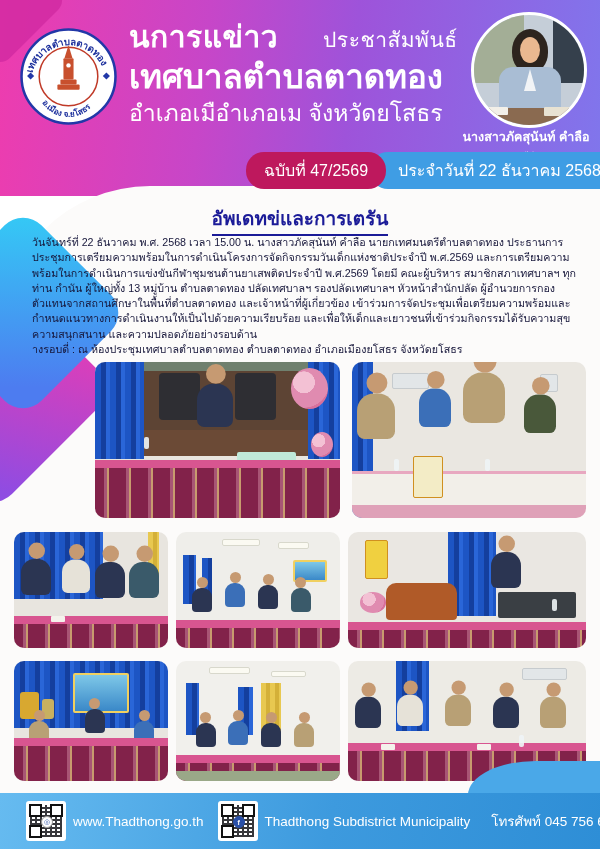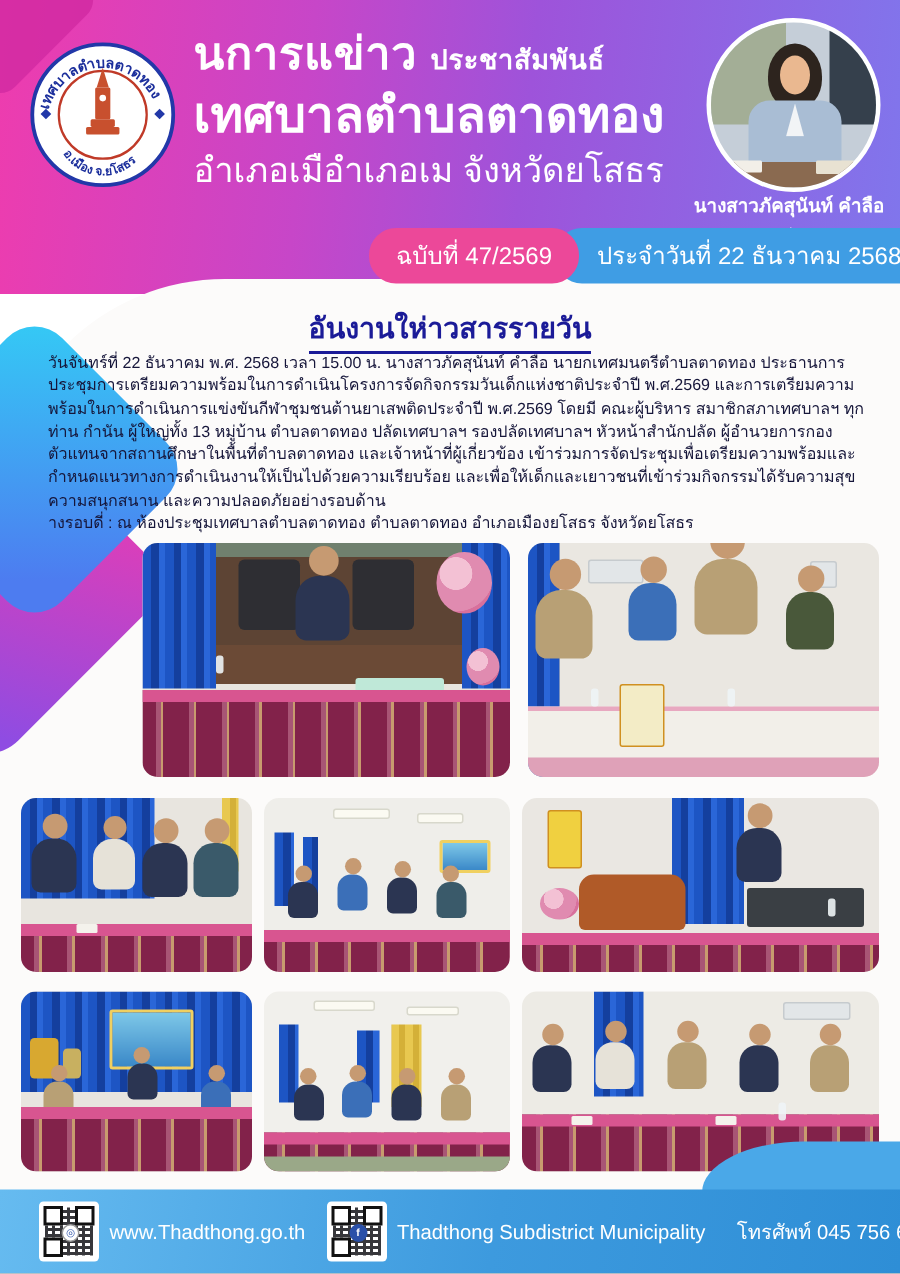--- a/index.html
+++ b/index.html
@@ -6,41 +6,41 @@
   .page{position:relative;width:600px;height:849px;margin:0 auto;background:#fff;overflow:hidden;
         font-family:"Liberation Sans","DejaVu Sans",sans-serif;}
   
   .hdr{position:absolute;left:0;top:0;width:600px;height:196px;
        background:linear-gradient(96deg,#ee3cae 0%,#c746c8 34%,#9e53da 58%,#8076ec 100%);}
   .hdr-corner{position:absolute;left:-48px;top:-48px;width:96px;height:96px;border-radius:14px;
        transform:rotate(45deg);background:#cf28a0;opacity:.75;}
   .logo{position:absolute;left:20px;top:28px;width:97px;height:97px;}
   .hdr-text{position:absolute;left:129px;top:20px;width:340px;color:#fff;line-height:1.16;}
   .hl1{font-size:30px;font-weight:700;letter-spacing:.5px;}
-  .hl1 .lt{font-weight:700;font-size:18px;}
+  .hl1 .lt{font-weight:400;font-size:21px;margin-left:36px;}
   .hl2{font-size:33px;font-weight:700;margin-top:3px;}
   .hl3{font-size:23px;font-weight:400;margin-top:4px;}
   .portrait{position:absolute;left:471px;top:12px;width:110px;height:110px;border-radius:50%;
        border:3px solid #ffffff;overflow:hidden;background:#c5ced8;}
   .pt-map{position:absolute;left:0;top:0;width:45%;height:62%;background:#a3ae96;}
   .pt-shelf{position:absolute;right:0;top:0;width:28%;height:62%;background:#35404c;}
   .pt-hair{position:absolute;left:38px;top:14px;width:36px;height:44px;border-radius:50% 50% 46% 46%;background:#2d241e;}
   .pt-face{position:absolute;left:46px;top:22px;width:20px;height:26px;border-radius:50%;background:#eab890;}
   .pt-body{position:absolute;left:25px;top:52px;width:62px;height:42px;border-radius:14px 14px 0 0;background:#a9bdd4;}
   .pt-shirt{position:absolute;left:50px;top:54px;width:12px;height:22px;background:#f2f4f6;clip-path:polygon(50% 0,0 100%,100% 100%);}
   .pt-desk{position:absolute;left:0;bottom:0;width:100%;height:17px;background:#8a6a50;}
   .pt-paper{position:absolute;left:12px;bottom:10px;width:22px;height:8px;background:#f2efe8;border-radius:1px;}
   .pt-paper2{position:absolute;right:14px;bottom:9px;width:26px;height:9px;background:#e8e2d2;border-radius:1px;}
   .mayor-cap{position:absolute;left:452px;top:127px;width:148px;text-align:center;color:#fff;}
   .mayor-name{font-size:12.5px;font-weight:700;}
   .mayor-title{font-size:9px;margin-top:2px;}
   
   .pills{position:absolute;left:246px;top:152px;display:flex;align-items:stretch;z-index:6;}
   .pill{border-radius:18px;color:#fff;font-size:16px;display:flex;align-items:center;white-space:nowrap;}
-  .pill-issue{background:#ec4899;padding:0 18px;z-index:2;box-shadow:0 0 0 0 transparent;}
+  .pill-issue{background:#be185d;padding:0 18px;z-index:2;box-shadow:0 0 0 0 transparent;}
   .pill-date{background:#3f9de4;padding:6px 18px 6px 28px;margin-left:-16px;z-index:1;}
   
   .card{position:absolute;left:0;right:0;top:186px;bottom:0;background:#fcfbfa;border-top-left-radius:150px;z-index:1;}
   .deco-cyan{position:absolute;left:-52px;top:238px;width:150px;height:150px;border-radius:26px;transform:rotate(45deg);
        background:linear-gradient(135deg,#35c8f5 5%,#4d7cf0 85%);z-index:4;}
   .deco-mag{position:absolute;left:-98px;top:300px;width:178px;height:178px;border-radius:30px;transform:rotate(45deg);
        background:linear-gradient(150deg,#e93cb2 15%,#8f4ce2 90%);z-index:3;}
   
   .art-title-wrap{position:absolute;left:0;top:203px;width:600px;text-align:center;z-index:5;}
   .art-title{display:inline-block;color:#1b1b98;font-size:19px;font-weight:700;
@@ -157,21 +157,21 @@
   <div class="card"></div>
   <div class="deco-cyan"></div>
   <div class="deco-mag"></div>
 
   <div class="pills">
     <div class="pill pill-issue">ฉบับที่ 47/2569</div>
     <div class="pill pill-date">ประจำวันที่ 22 ธันวาคม 2568</div>
   </div>
 
   <div class="art-title-wrap">
-    <span class="art-title">อันงานให่าวสารรายวัน</span>
+    <span class="art-title">อัพเดทข่และการเตรัน</span>
   </div>
   <div class="art-body">
     <span>วันจันทร์ที่ 22 ธันวาคม พ.ศ. 2568 เวลา 15.00 น. นางสาวภัคสุนันท์ คำลือ นายกเทศมนตรีตำบลตาดทอง ประธานการประชุมการเตรียมความพร้อมในการดำเนินโครงการจัดกิจกรรมวันเด็กแห่งชาติประจำปี พ.ศ.2569 และการเตรียมความพร้อมในการดำเนินการแข่งขันกีฬาชุมชนต้านยาเสพติดประจำปี พ.ศ.2569 โดยมี คณะผู้บริหาร สมาชิกสภาเทศบาลฯ ทุกท่าน กำนัน ผู้ใหญ่ทั้ง 13 หมู่บ้าน ตำบลตาดทอง ปลัดเทศบาลฯ รองปลัดเทศบาลฯ หัวหน้าสำนักปลัด ผู้อำนวยการกอง ตัวแทนจากสถานศึกษาในพื้นที่ตำบลตาดทอง และเจ้าหน้าที่ผู้เกี่ยวข้อง เข้าร่วมการจัดประชุมเพื่อเตรียมความพร้อมและกำหนดแนวทางการดำเนินงานให้เป็นไปด้วยความเรียบร้อย และเพื่อให้เด็กและเยาวชนที่เข้าร่วมกิจกรรมได้รับความสุข ความสนุกสนาน และความปลอดภัยอย่างรอบด้าน</span>
     <div class="art-loc">างรอบดี่ : ณ ห้องประชุมเทศบาลตำบลตาดทอง ตำบลตาดทอง อำเภอเมืองยโสธร จังหวัดยโสธร</div>
   </div>
 
   <div class="photo" style="left:95px;top:362px;width:245px;height:156px;" aria-label="นายกเทศมนตรีเป็นประธานการประชุม นั่งที่โต๊ะผ้าลายพื้นเมืองสีชมพู ฉากหลังผ้าม่านสีน้ำเงินและแจกันดอกไม้">
     <div class="curt" style="left:0;width:20%;height:62%;"></div>
     <div class="curt" style="right:0;width:13%;height:62%;"></div>
     <div class="wood" style="left:20%;right:13%;top:0;height:60%;"></div>

